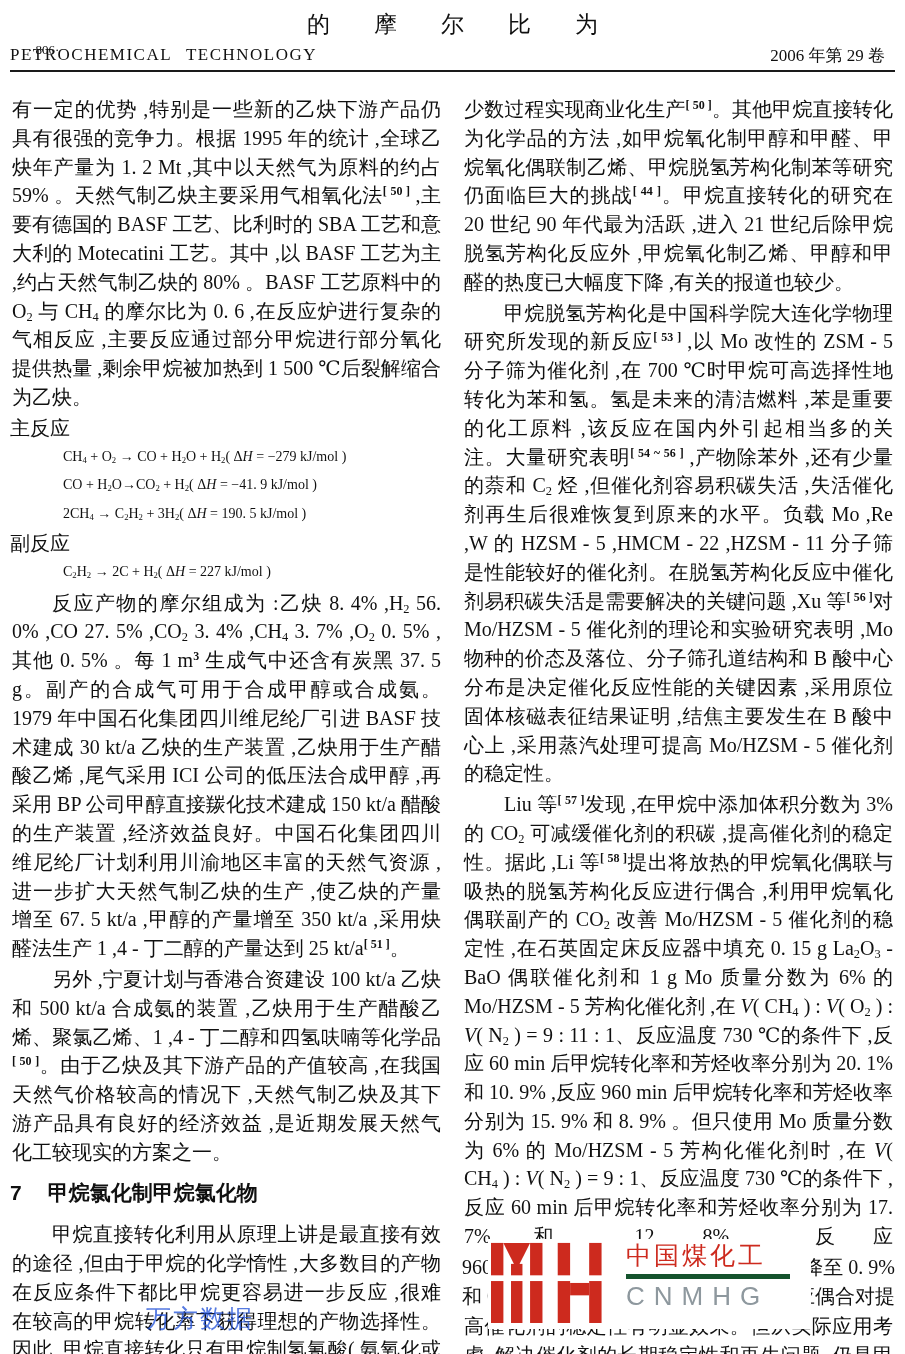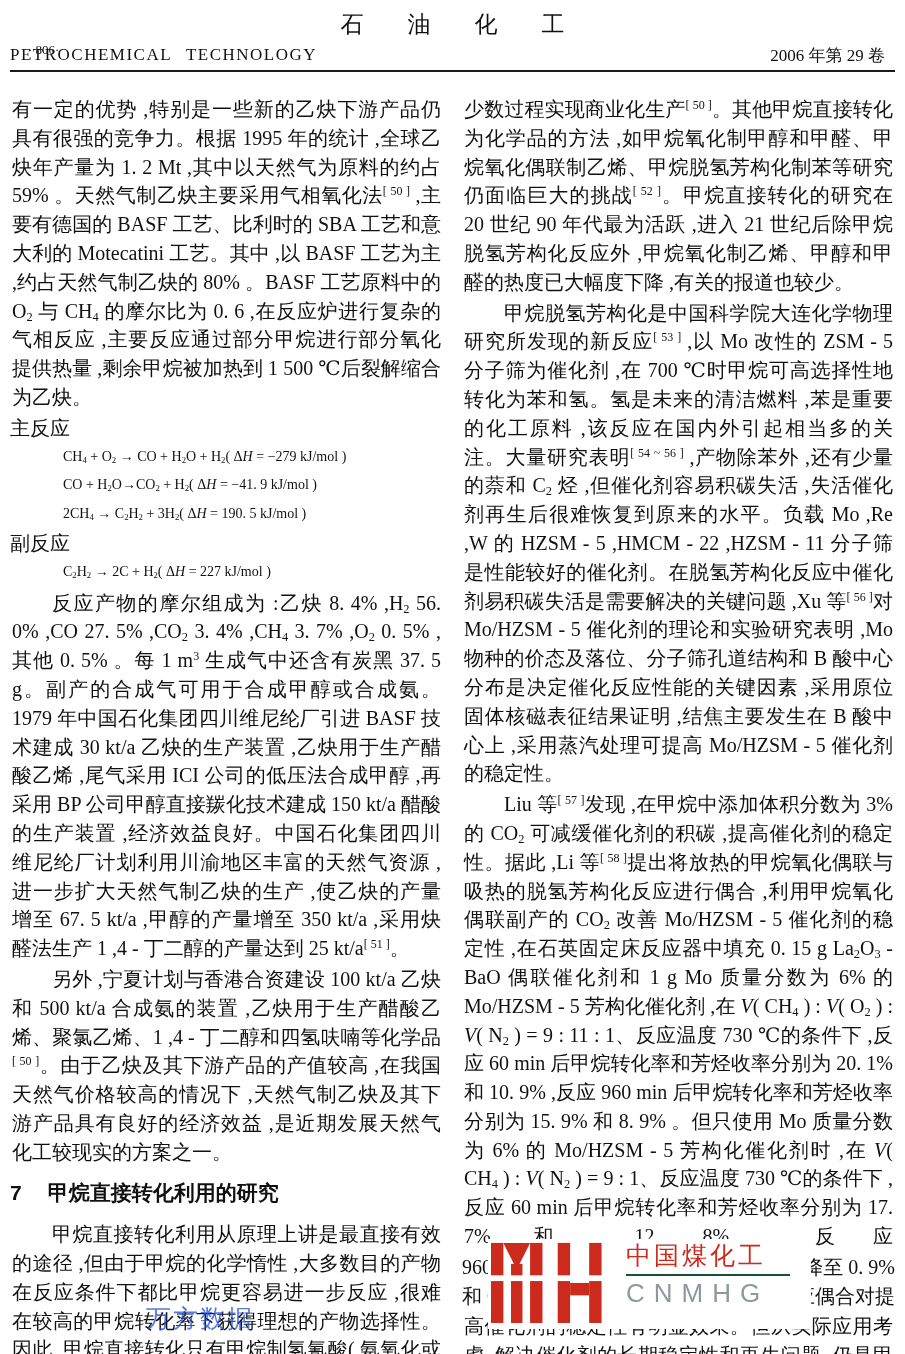--- a/index.html
+++ b/index.html
@@ -19,78 +19,78 @@
   .volume   { position:absolute; right:10px; top:44px; font-size:17px; }
   
   .columns { position:absolute; top:88px; left:10px; right:10px; bottom:0;
              display:flex; gap:19px; }
   .col { width:438px; font-size:20px; line-height:28.8px;
          text-align:justify; text-justify:inter-character; padding-top:5px; }
   .col p { margin:2px; }
   .indent { text-indent:2em; }
   .force-justify { text-align-last:justify; }
   sub { font-size:0.62em; vertical-align:-0.25em; line-height:0; }
-  sup { font-size:0.6em;  vertical-align:0.55em;  line-height:0; }
+  sup { font-size:0.6em;  vertical-align:0.55em;  line-height:0;font-weight:bold; }
   i   { font-style:italic; }
   .rx-label { }
   .eq { padding-left:53px; font-size:14px; white-space:nowrap; }
   .sec-heading { font-family:"Liberation Sans","DejaVu Sans",sans-serif;
                  font-weight:bold; font-size:21px; margin:13px 0 12px 0;
                  text-align:left; }
   .sec-heading .sec-num { margin-right:26px; }
   
   .wm-zone { position:relative; }
   .wm-line { display:flex; justify-content:space-between; }
   .cnmhg { position:absolute; left:26px; top:-14px; width:320px; height:90px;
            background:#fff; display:flex; gap:13px; align-items:flex-start;
            padding-left:3px; z-index:2; }
   .cnmhg-text { margin-top:3px; }
   .cnmhg-cn { font-size:25px; color:#cd2a1e; letter-spacing:3px;
-              display:inline-block; border-bottom:2px solid #14532d;
+              display:inline-block; border-bottom:5px solid #14532d;
               padding:0 24px 3px 0; white-space:nowrap; }
   .cnmhg-en { font-family:"Liberation Sans","DejaVu Sans",sans-serif;
               font-size:26px; color:#8e989e; letter-spacing:9px;
               margin-top:3px; white-space:nowrap; }
   
   .wanfang { position:absolute; left:146px; top:1302px; font-size:25px;
              color:#1d4ed8; opacity:0.75; letter-spacing:2px; z-index:3;
              font-family:"Liberation Sans","DejaVu Sans",sans-serif; }
 </style>
 </head>
 <body>
 
 <div class="page">
 
   <div class="header">
-    <div class="journal-cn">石油化工</div>
+    <div class="journal-cn">的摩尔比为</div>
     <div class="journal-en">PETROCHEMICAL  TECHNOLOGY</div>
     <div class="page-no">· 806·</div>
     <div class="volume">2006 年第 29 卷</div>
   </div>
 
   <div class="columns">
 
     <div class="col">
       <p>有一定的优势 ,特别是一些新的乙炔下游产品仍具有很强的竞争力。根据 1995 年的统计 ,全球乙炔年产量为 1. 2 Mt ,其中以天然气为原料的约占 59% 。天然气制乙炔主要采用气相氧化法<sup>[ 50 ]</sup> ,主要有德国的 BASF 工艺、比利时的 SBA 工艺和意大利的 Motecatini 工艺。其中 ,以 BASF 工艺为主 ,约占天然气制乙炔的 80% 。BASF 工艺原料中的 O<sub>2</sub> 与 CH<sub>4</sub> 的摩尔比为 0. 6 ,在反应炉进行复杂的气相反应 ,主要反应通过部分甲烷进行部分氧化提供热量 ,剩余甲烷被加热到 1 500 ℃后裂解缩合为乙炔。</p>
       <div class="rx-label">主反应</div>
       <div class="eq">CH<sub>4</sub> + O<sub>2</sub> → CO + H<sub>2</sub>O + H<sub>2</sub>( Δ<i>H</i> = −279 kJ/mol )</div>
       <div class="eq">CO + H<sub>2</sub>O→CO<sub>2</sub> + H<sub>2</sub>( Δ<i>H</i> = −41. 9 kJ/mol )</div>
       <div class="eq">2CH<sub>4</sub> → C<sub>2</sub>H<sub>2</sub> + 3H<sub>2</sub>( Δ<i>H</i> = 190. 5 kJ/mol )</div>
       <div class="rx-label">副反应</div>
       <div class="eq">C<sub>2</sub>H<sub>2</sub> → 2C + H<sub>2</sub>( Δ<i>H</i> = 227 kJ/mol )</div>
       <p class="indent">反应产物的摩尔组成为 :乙炔 8. 4% ,H<sub>2</sub> 56. 0% ,CO 27. 5% ,CO<sub>2</sub> 3. 4% ,CH<sub>4</sub> 3. 7% ,O<sub>2</sub> 0. 5% ,其他 0. 5% 。每 1 m<sup>3</sup> 生成气中还含有炭黑 37. 5 g。副产的合成气可用于合成甲醇或合成氨。1979 年中国石化集团四川维尼纶厂引进 BASF 技术建成 30 kt/a 乙炔的生产装置 ,乙炔用于生产醋酸乙烯 ,尾气采用 ICI 公司的低压法合成甲醇 ,再采用 BP 公司甲醇直接羰化技术建成 150 kt/a 醋酸的生产装置 ,经济效益良好。中国石化集团四川维尼纶厂计划利用川渝地区丰富的天然气资源 ,进一步扩大天然气制乙炔的生产 ,使乙炔的产量增至 67. 5 kt/a ,甲醇的产量增至 350 kt/a ,采用炔醛法生产 1 ,4 - 丁二醇的产量达到 25 kt/a<sup>[ 51 ]</sup>。</p>
       <p class="indent">另外 ,宁夏计划与香港合资建设 100 kt/a 乙炔和 500 kt/a 合成氨的装置 ,乙炔用于生产醋酸乙烯、聚氯乙烯、1 ,4 - 丁二醇和四氢呋喃等化学品<sup>[ 50 ]</sup>。由于乙炔及其下游产品的产值较高 ,在我国天然气价格较高的情况下 ,天然气制乙炔及其下游产品具有良好的经济效益 ,是近期发展天然气化工较现实的方案之一。</p>
       <div class="sec-heading">
-        <span class="sec-num">7</span><span>甲烷直接转化利用的研究</span>
+        <span class="sec-num">7</span><span>甲烷氯化制甲烷氯化物</span>
       </div>
       <p class="indent">甲烷直接转化利用从原理上讲是最直接有效的途径 ,但由于甲烷的化学惰性 ,大多数目的产物在反应条件下都比甲烷更容易进一步反应 ,很难在较高的甲烷转化率下获得理想的产物选择性。因此 ,甲烷直接转化只有甲烷制氢氰酸( 氨氧化或氨交换 )、甲烷氯化制甲烷氯化物、甲烷与硫磺反应制 CS 等</p>
     </div>
 
     <div class="col">
-      <p>少数过程实现商业化生产<sup>[ 50 ]</sup>。其他甲烷直接转化为化学品的方法 ,如甲烷氧化制甲醇和甲醛、甲烷氧化偶联制乙烯、甲烷脱氢芳构化制苯等研究仍面临巨大的挑战<sup>[ 52 ]</sup>。甲烷直接转化的研究在 20 世纪 90 年代最为活跃 ,进入 21 世纪后除甲烷脱氢芳构化反应外 ,甲烷氧化制乙烯、甲醇和甲醛的热度已大幅度下降 ,有关的报道也较少。</p>
+      <p>少数过程实现商业化生产<sup>[ 50 ]</sup>。其他甲烷直接转化为化学品的方法 ,如甲烷氧化制甲醇和甲醛、甲烷氧化偶联制乙烯、甲烷脱氢芳构化制苯等研究仍面临巨大的挑战<sup>[ 44 ]</sup>。甲烷直接转化的研究在 20 世纪 90 年代最为活跃 ,进入 21 世纪后除甲烷脱氢芳构化反应外 ,甲烷氧化制乙烯、甲醇和甲醛的热度已大幅度下降 ,有关的报道也较少。</p>
       <p class="indent">甲烷脱氢芳构化是中国科学院大连化学物理研究所发现的新反应<sup>[ 53 ]</sup> ,以 Mo 改性的 ZSM - 5 分子筛为催化剂 ,在 700 ℃时甲烷可高选择性地转化为苯和氢。氢是未来的清洁燃料 ,苯是重要的化工原料 ,该反应在国内外引起相当多的关注。大量研究表明<sup>[ 54 ~ 56 ]</sup> ,产物除苯外 ,还有少量的萘和 C<sub>2</sub> 烃 ,但催化剂容易积碳失活 ,失活催化剂再生后很难恢复到原来的水平。负载 Mo ,Re ,W 的 HZSM - 5 ,HMCM - 22 ,HZSM - 11 分子筛是性能较好的催化剂。在脱氢芳构化反应中催化剂易积碳失活是需要解决的关键问题 ,Xu 等<sup>[ 56 ]</sup>对 Mo/HZSM - 5 催化剂的理论和实验研究表明 ,Mo 物种的价态及落位、分子筛孔道结构和 B 酸中心分布是决定催化反应性能的关键因素 ,采用原位固体核磁表征结果证明 ,结焦主要发生在 B 酸中心上 ,采用蒸汽处理可提高 Mo/HZSM - 5 催化剂的稳定性。</p>
       <p class="indent force-justify">Liu 等<sup>[ 57 ]</sup>发现 ,在甲烷中添加体积分数为 3% 的 CO<sub>2</sub> 可减缓催化剂的积碳 ,提高催化剂的稳定性。据此 ,Li 等<sup>[ 58 ]</sup>提出将放热的甲烷氧化偶联与吸热的脱氢芳构化反应进行偶合 ,利用甲烷氧化偶联副产的 CO<sub>2</sub> 改善 Mo/HZSM - 5 催化剂的稳定性 ,在石英固定床反应器中填充 0. 15 g La<sub>2</sub>O<sub>3</sub> - BaO 偶联催化剂和 1 g Mo 质量分数为 6% 的 Mo/HZSM - 5 芳构化催化剂 ,在 <i>V</i>( CH<sub>4</sub> ) : <i>V</i>( O<sub>2</sub> ) : <i>V</i>( N<sub>2</sub> ) = 9 : 11 : 1、反应温度 730 ℃的条件下 ,反应 60 min 后甲烷转化率和芳烃收率分别为 20. 1% 和 10. 9% ,反应 960 min 后甲烷转化率和芳烃收率分别为 15. 9% 和 8. 9% 。但只使用 Mo 质量分数为 6% 的 Mo/HZSM - 5 芳构化催化剂时 ,在 <i>V</i>( CH<sub>4</sub> ) : <i>V</i>( N<sub>2</sub> ) = 9 : 1、反应温度 730 ℃的条件下 ,反应 60 min 后甲烷转化率和芳烃收率分别为 17. 7% 和 12. 8% ,反应</p>
 
       <div class="wm-zone">
         <div class="wm-line">
           <span>960 m</span>
           <span>收率迅速降至 0. 9%</span>
         </div>
         <div class="wm-line">
           <span>和 0</span>

